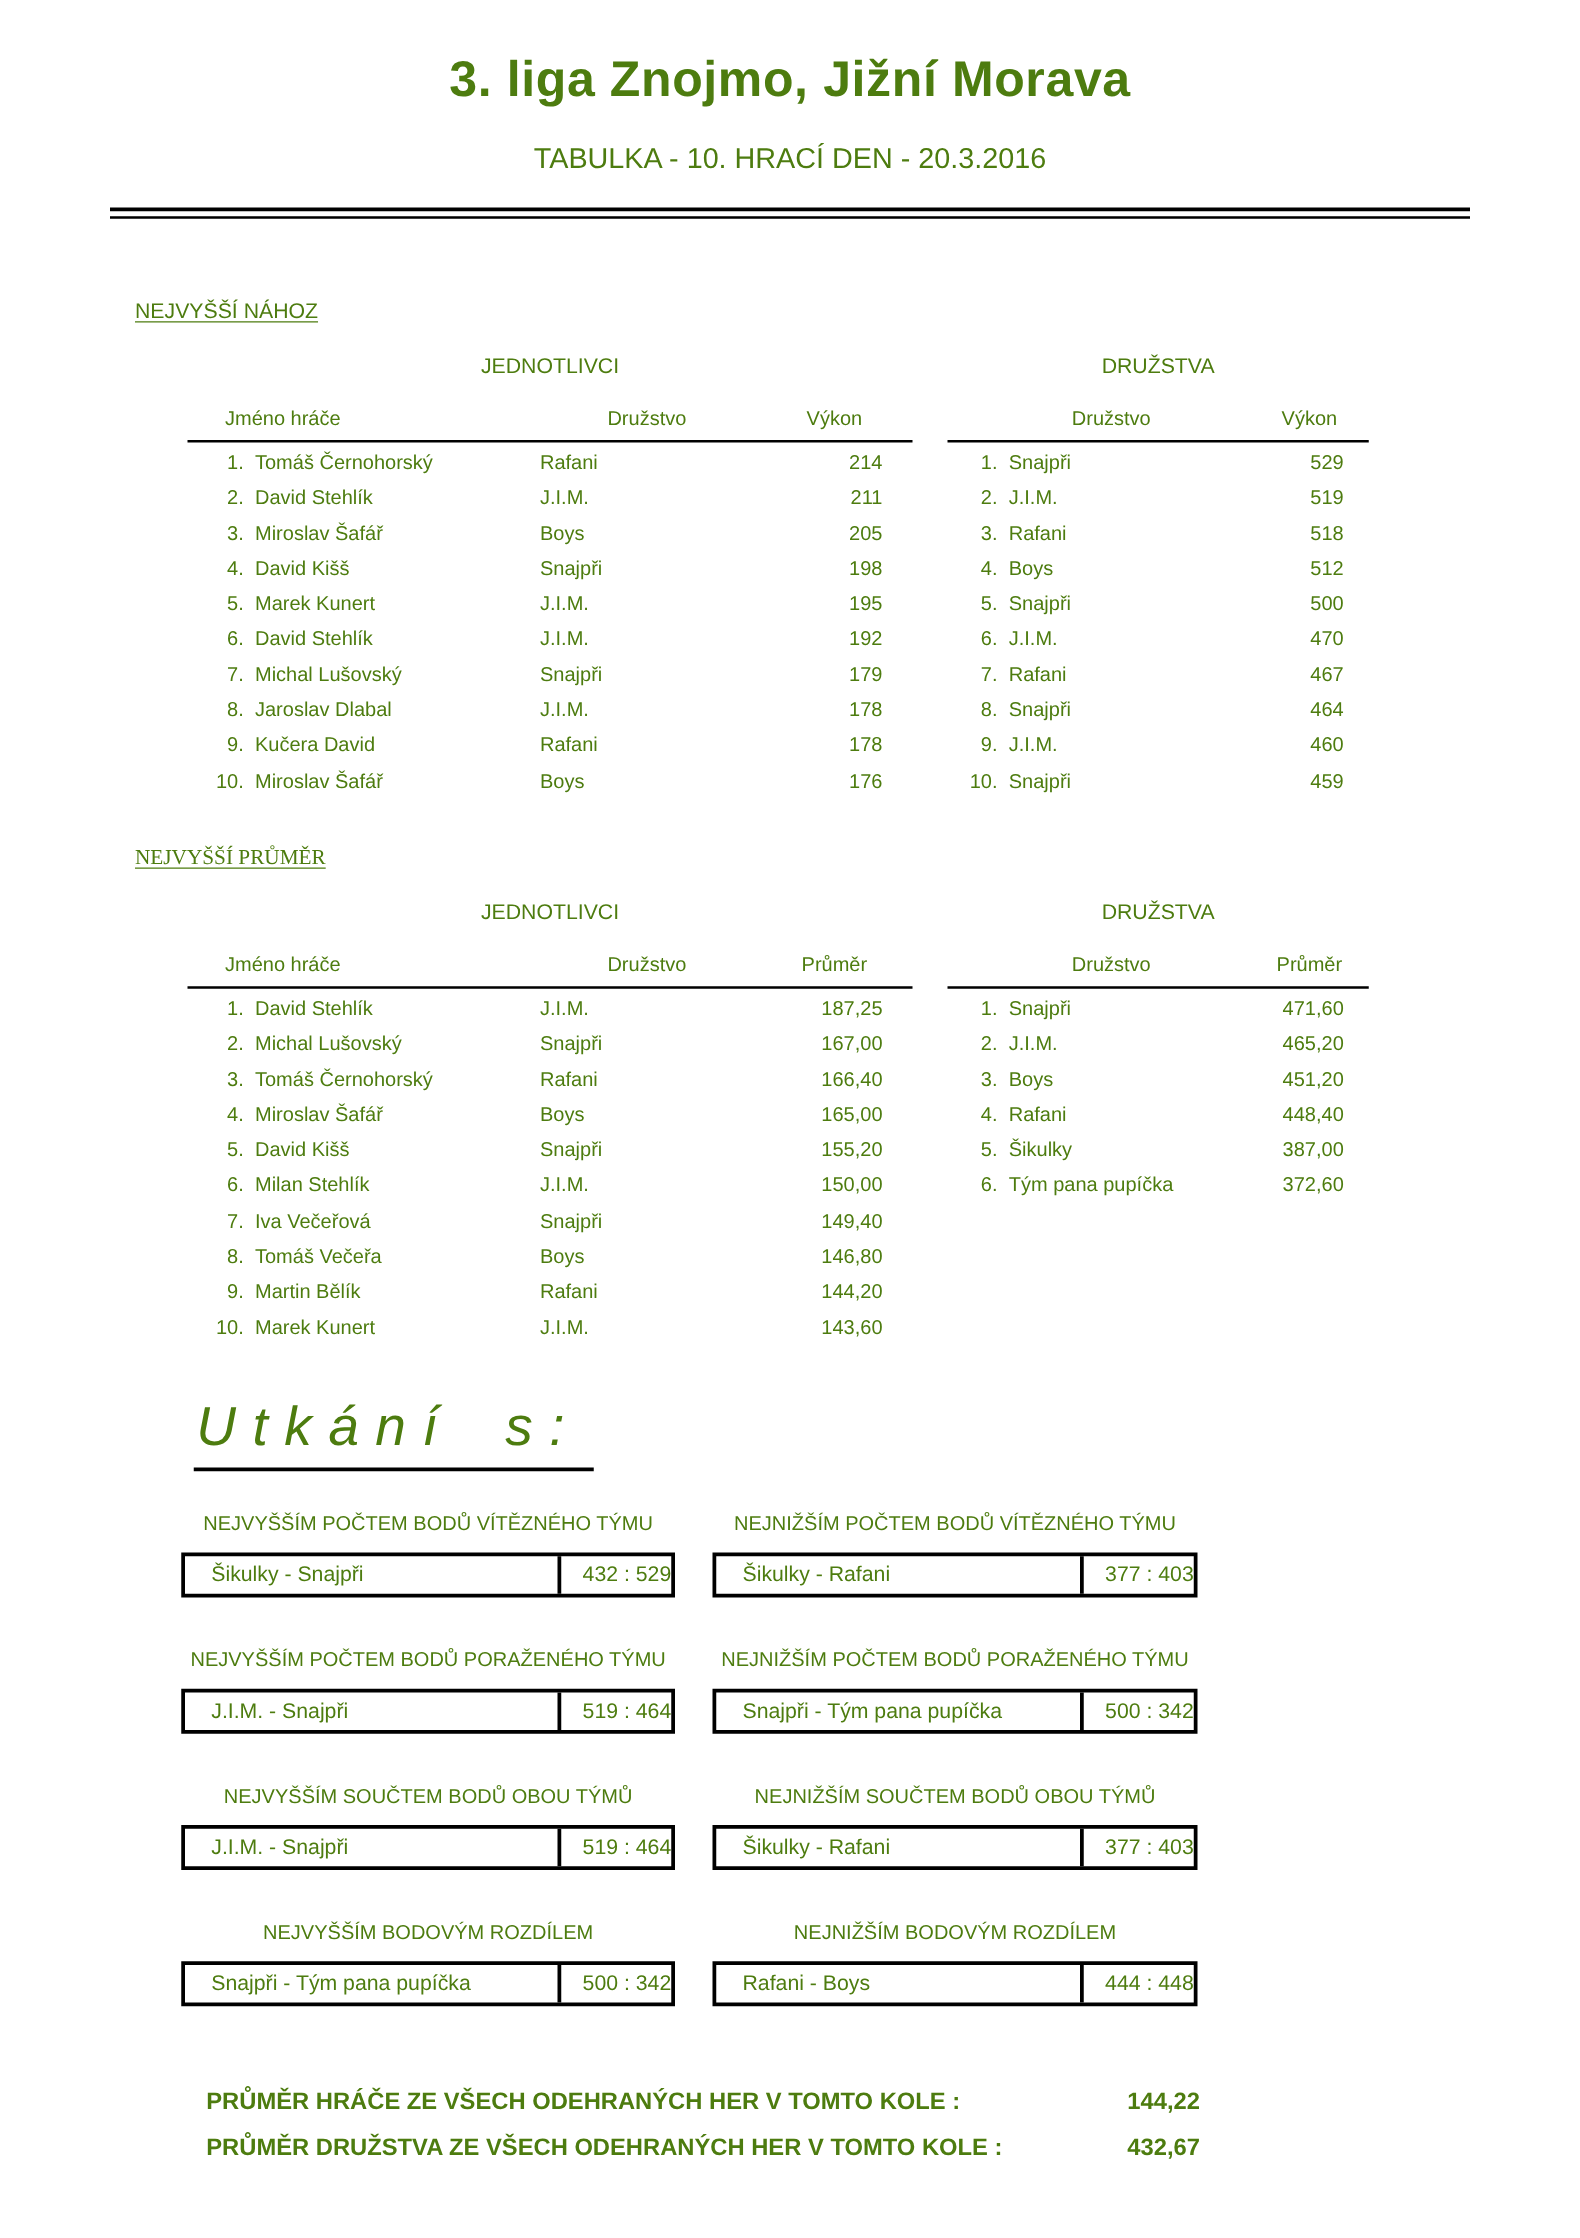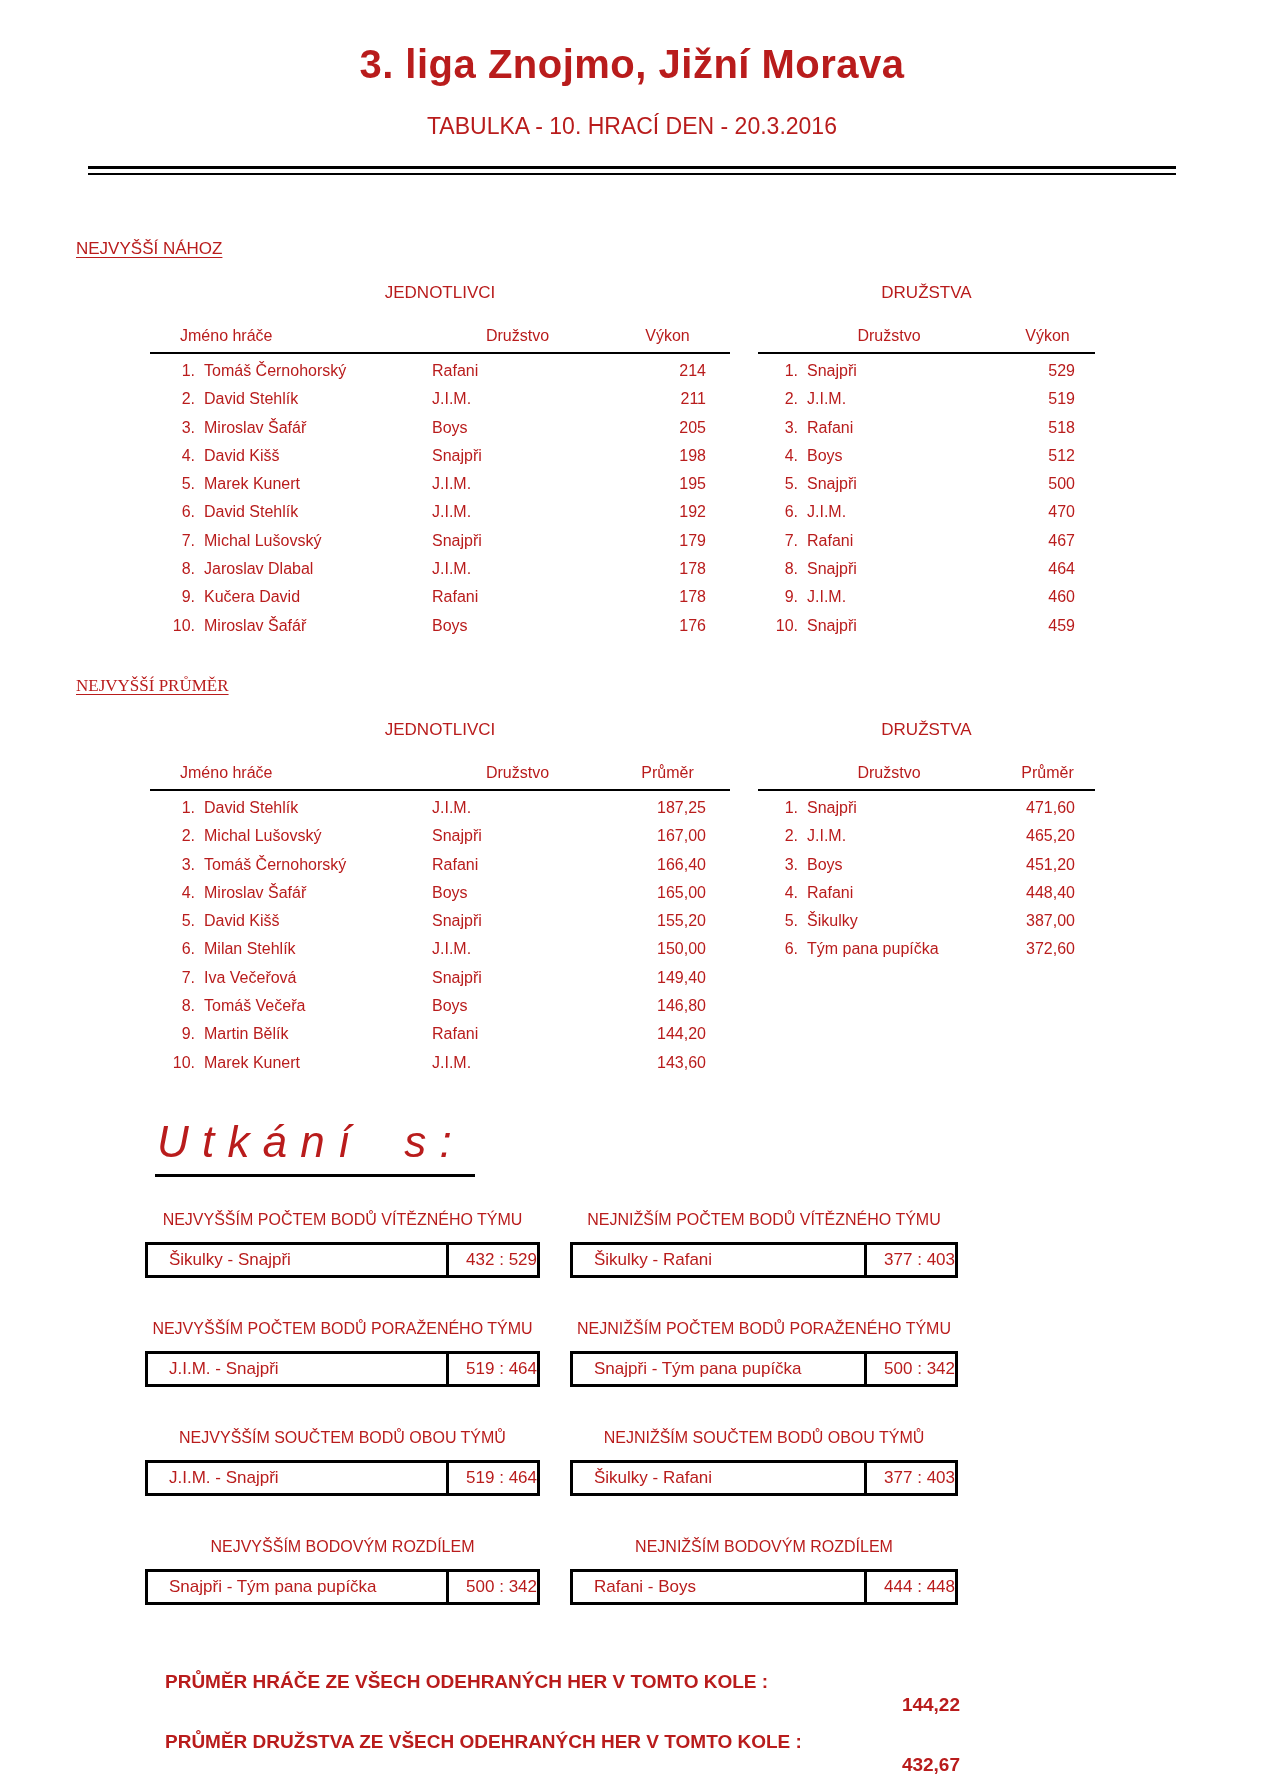--- a/index.html
+++ b/index.html
@@ -1,27 +1,27 @@
 <!DOCTYPE html>
 <html lang="cs"><head>
 <meta charset="utf-8">
 <style>
   html,body { margin:0; padding:0; background:#ffffff; }
   .page {
     width:1264px; height:1790px; margin:0 auto; position:relative;
-    background:#ffffff; color:#b91c1c;
+    background:#ffffff; color:#4d7c0f;
     font-family:"Liberation Sans","DejaVu Sans",sans-serif;
     overflow:hidden;
   }
   .title { text-align:center; padding-top:42px; font-size:40px; font-weight:bold; letter-spacing:0.5px; }
   .subtitle { text-align:center; margin-top:26px; font-size:23px; }
   .double-rule { margin:26px 88px 0 88px; height:4px; border-top:3px solid #000; border-bottom:2px solid #000; }
 
   .section-heading {
-    margin:64px 0 0 76px; font-size:17px;
+    margin:64px 0 0 108px; font-size:17px;
     text-decoration:underline; text-underline-offset:3px;
   }
 
   .tables { display:flex; margin-left:150px; align-items:flex-start; }
   .tbl-left  { width:580px; }
   .tbl-right { width:337px; margin-left:28px; }
   .tbl-title { text-align:center; margin-top:24px; font-size:17px; }
 
   .hdr { margin-top:24px; font-size:16px; }
   .lgrid { display:grid; grid-template-columns:45px 235px 175px 1fr; }
@@ -58,21 +58,21 @@
   .match-box {
     display:flex; border:3px solid #000; height:30px; align-items:stretch;
     background:#fff;
   }
   .match-teams { flex:1; font-size:17px; line-height:30px; padding-left:21px; white-space:nowrap; overflow:hidden; }
   .match-score { width:88px; border-left:3px solid #000; font-size:17px; line-height:30px; text-align:right; }
 
   .summary { margin:58px 0 0 165px; }
   .summary-row { display:flex; width:795px; font-weight:bold; font-size:19px; line-height:37px; }
   .summary-label { flex:1; }
-  .summary-value { text-align:right;margin-top:23px; }
+  .summary-value { text-align:right; }
 </style>
 </head>
 <body>
 
 <div class="page">
 
   <div class="title">3. liga Znojmo, Jižní Morava</div>
   <div class="subtitle">TABULKA - 10. HRACÍ DEN - 20.3.2016</div>
   <div class="double-rule"></div>
 

